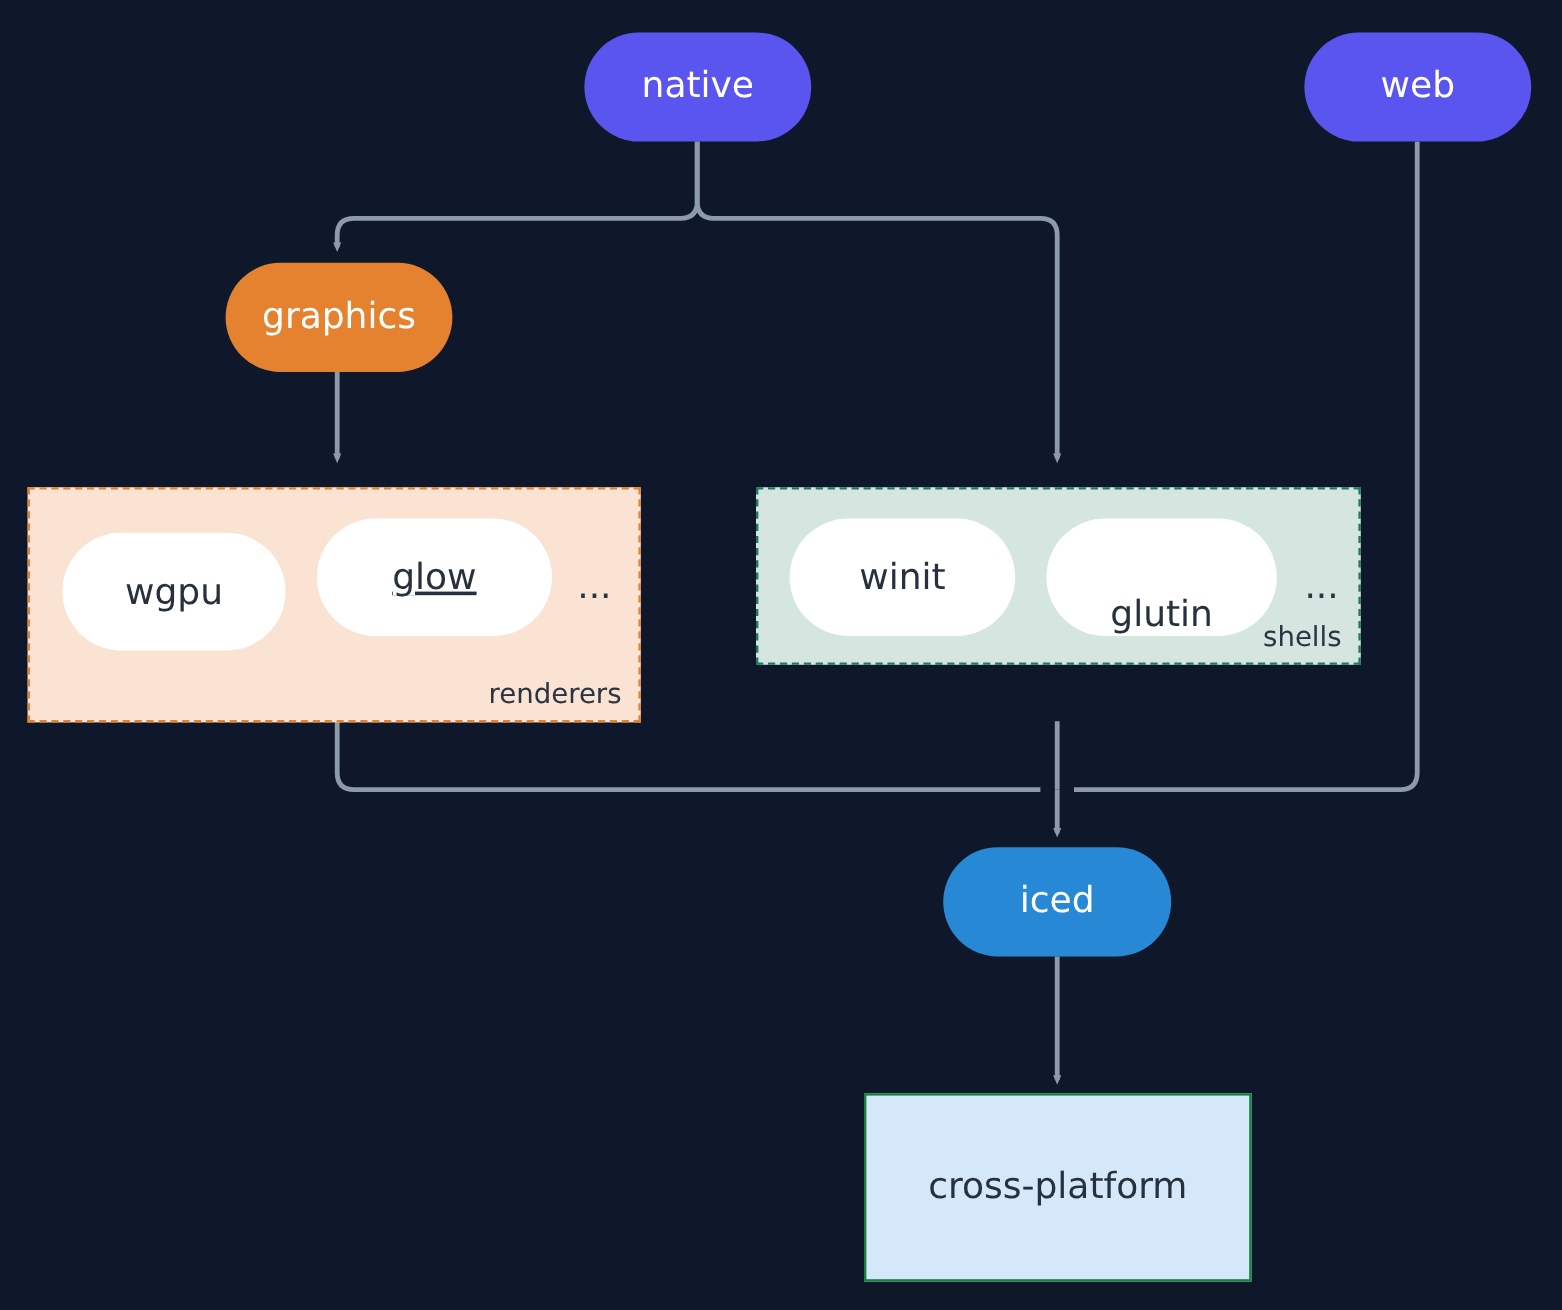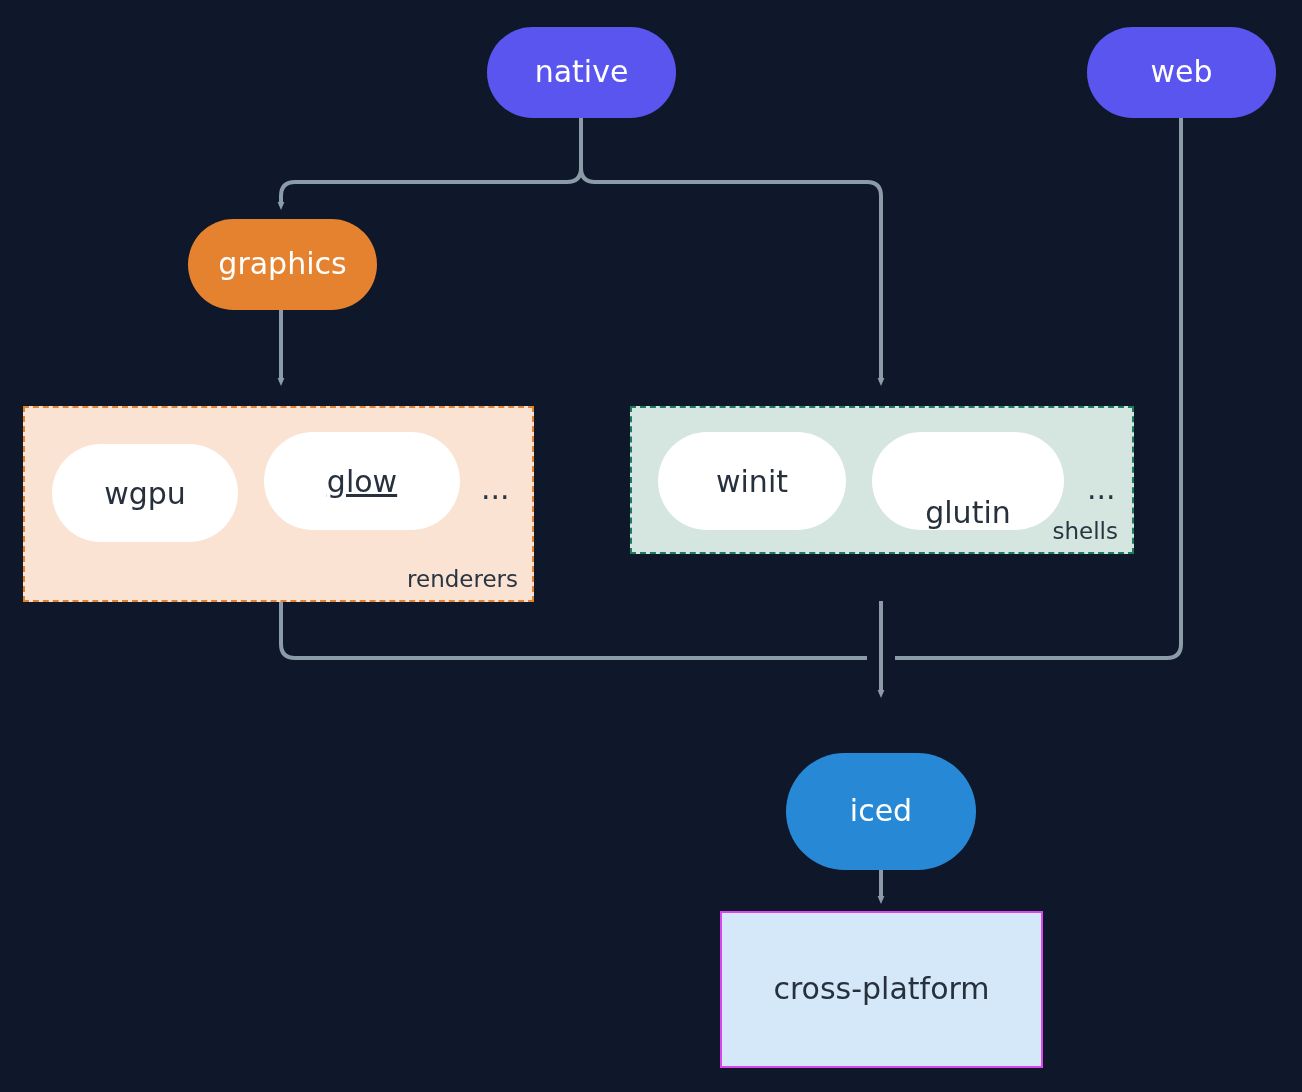--- a/index.html
+++ b/index.html
@@ -84,21 +84,21 @@
     font-size: 30px;
     color: #2A3542;
     line-height: 1;
   }
 
   
   .rect-app {
     position: absolute;
     box-sizing: border-box;
     background: #D5E8F9;
-    border: 2px solid #d946ef;
+    border: 2px solid #15803d;
     display: flex;
     align-items: center;
     justify-content: center;
     font-size: 30px;
     color: #26313D;
     line-height: 1.62;
     text-align: center;
   }
 </style>
 </head>
@@ -168,21 +168,21 @@
 
     <div class="sub-pill" style="left:240px; top:24px; width:192px; height:98px;align-items:flex-end;">
       <span>glutin</span>
     </div>
 
     <span class="ellipsis" style="left:455px; top:66px;">...</span>
 
     <span class="group-label">shells</span>
   </div>
 
-  <div class="node pill pill-iced" style="left:786px; top:706px; width:190px; height:117px;margin-top:47px;">
+  <div class="node pill pill-iced" style="left:786px; top:706px; width:190px; height:91px;">
     <span>iced</span>
   </div>
 
   <div class="rect-app" style="left:720px; top:911px; width:323px; height:157px;">
     <div>
       <div>cross-platform</div>
     </div>
   </div>
 
 </div>

